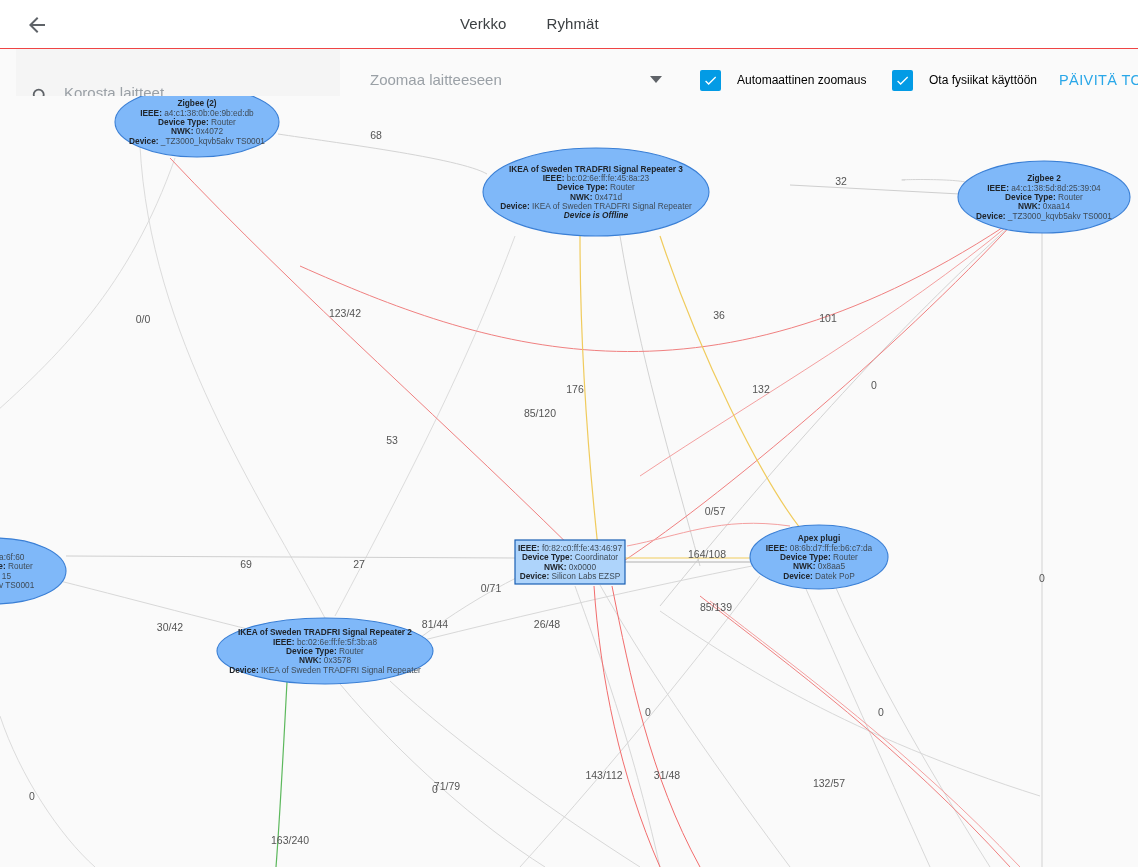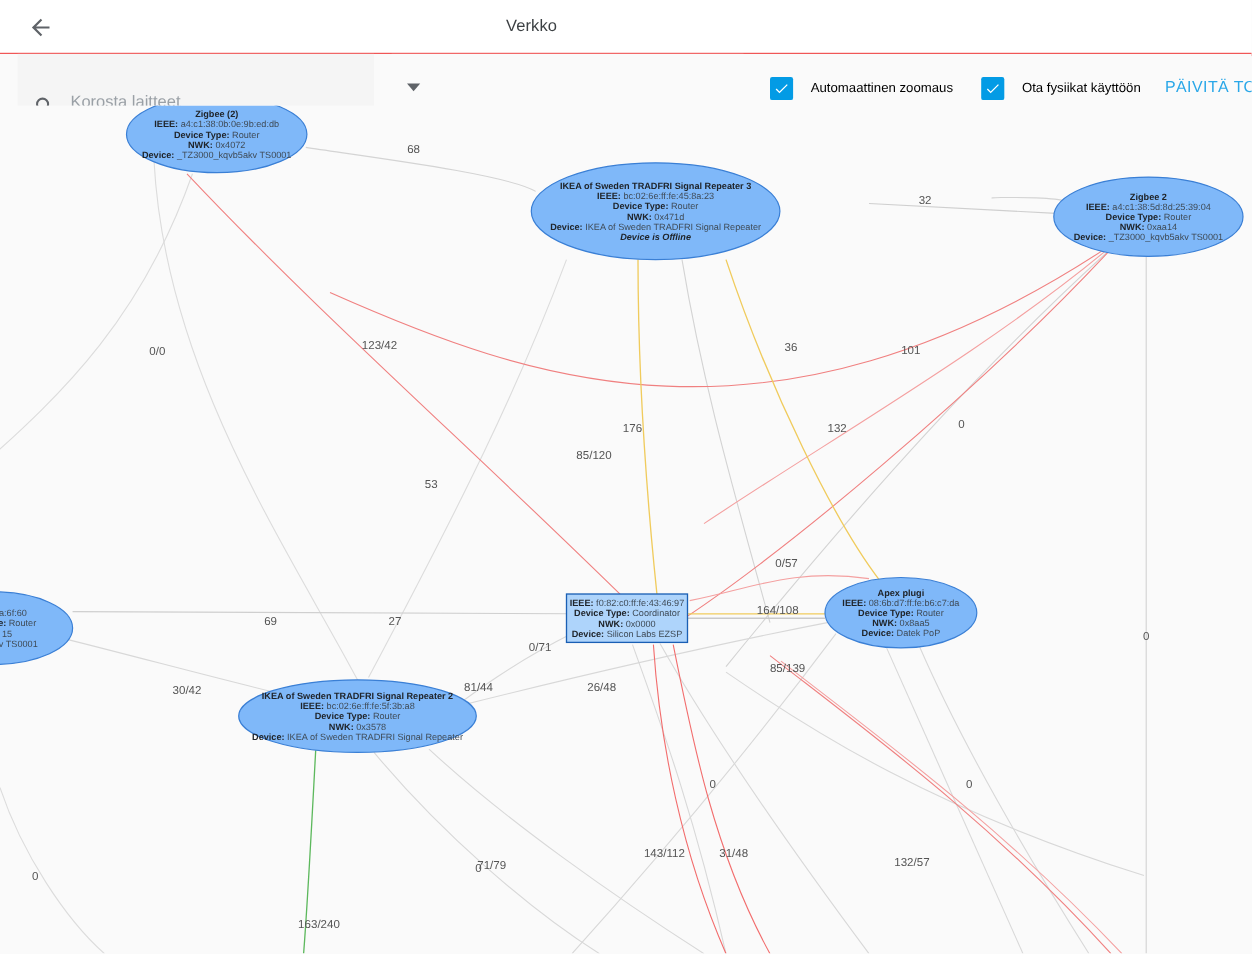--- a/index.html
+++ b/index.html
@@ -97,36 +97,38 @@
 <div class="app">
 
   <div class="appbar">
     <div class="back-btn">
       <svg viewBox="0 0 24 24" width="24" height="24" aria-hidden="true">
         <path d="M20 11H7.8l5.6-5.6L12 4l-8 8 8 8 1.4-1.4L7.8 13H20z" fill="currentColor"></path>
       </svg>
     </div>
     <div class="tabs">
       <button class="tab">Verkko</button>
+      <button class="tab">Ryhmät</button>
       <button class="tab active">Visualisointi</button>
     </div>
   </div>
 
   <div class="toolbar">
 
     <div class="searchbox">
       <span class="search-icon">
         <svg viewBox="0 0 24 24" width="22" height="22" aria-hidden="true">
           <path d="M15.5 14h-.79l-.28-.27A6.47 6.47 0 0 0 16 9.5 6.5 6.5 0 1 0 9.5 16c1.61 0 3.09-.59 4.23-1.57l.27.28v.79l5 4.99L20.49 19l-4.99-5zm-6 0C7.01 14 5 11.99 5 9.5S7.01 5 9.5 5 14 7.01 14 9.5 11.99 14 9.5 14z" fill="#5f6368"></path>
         </svg>
       </span>
       <input type="text" placeholder="Korosta laitteet" style="">
     </div>
 
     <div class="selectbox">
+      <span class="sel-value">Zoomaa laitteeseen</span>
       <span class="caret"></span>
     </div>
 
     <div class="chk-group g1">
       <span class="checkbox">
         <svg viewBox="0 0 24 24" aria-hidden="true">
             <path d="M9 16.17 4.83 12l-1.42 1.41L9 19 21 7l-1.41-1.41z" fill="#ffffff"></path>
           </svg>
       </span>
       <span class="chk-label">Automaattinen zoomaus</span>

